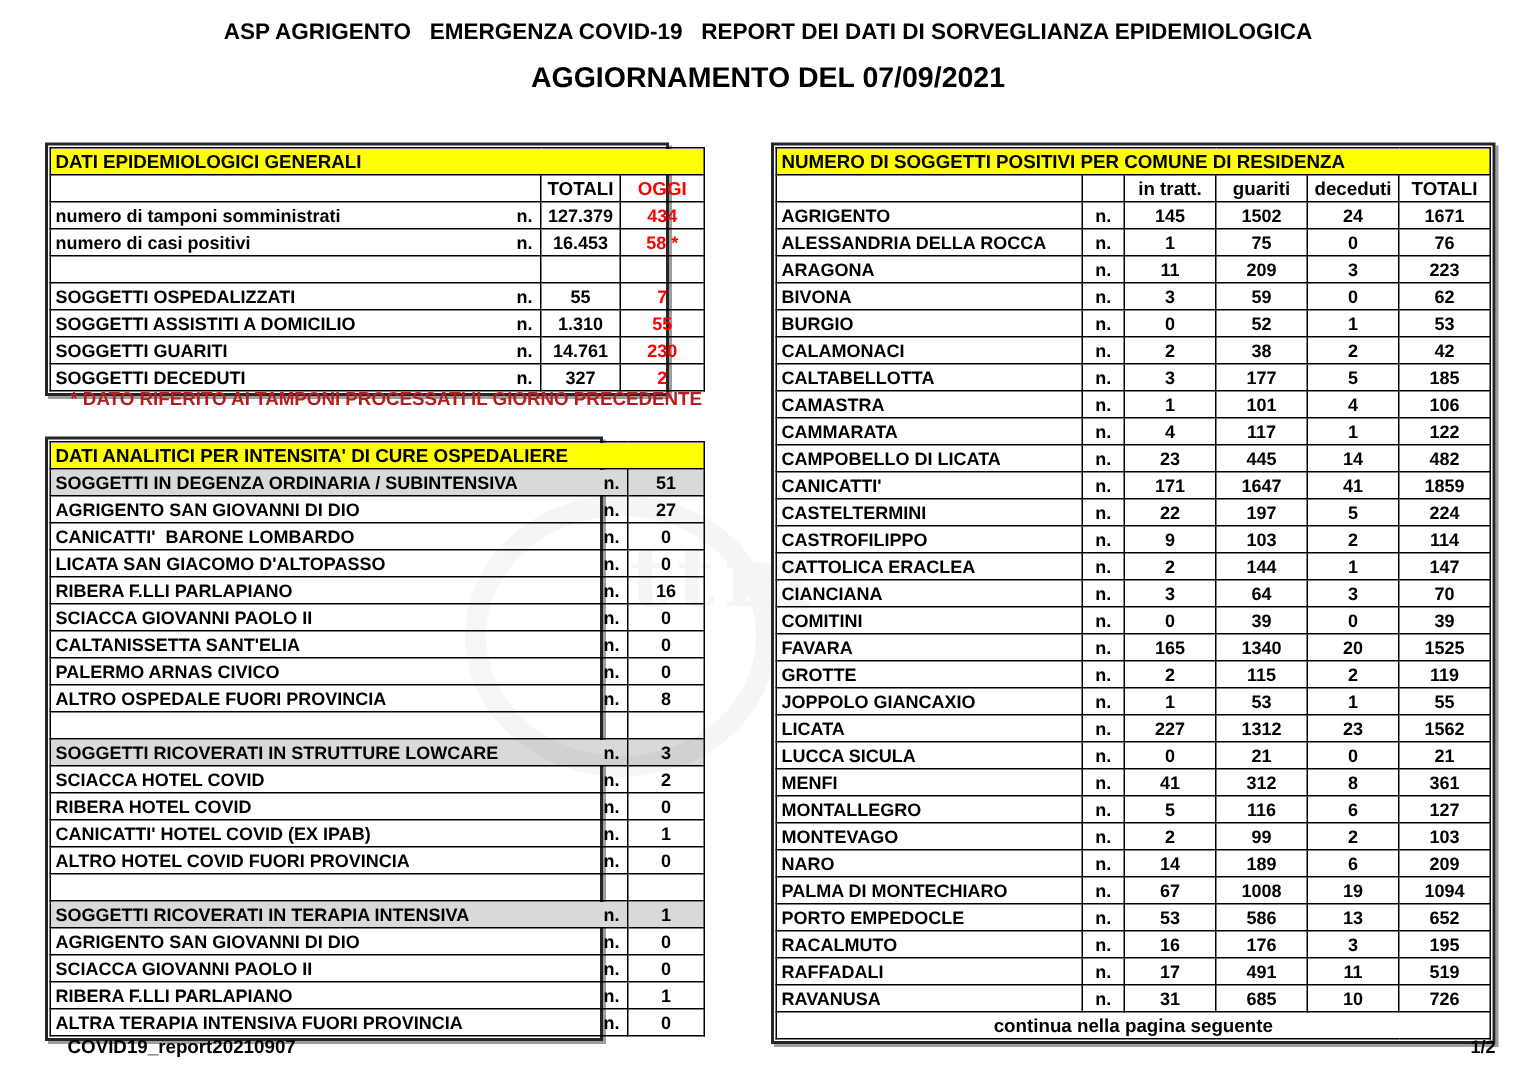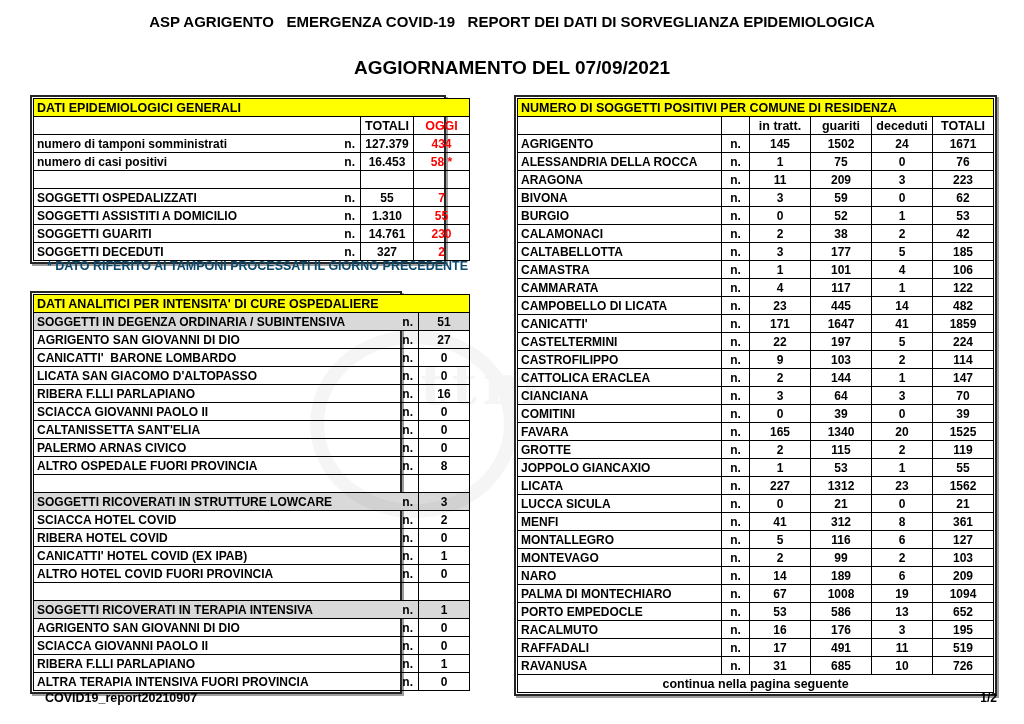--- a/index.html
+++ b/index.html
@@ -2,21 +2,21 @@
 <html><head>
 <meta charset="utf-8">
 <style>
   html,body{margin:0;padding:0;}
   body{
     width:1024px;height:724px;background:#ffffff;position:relative;
     font-family:"Liberation Sans",sans-serif;font-weight:bold;color:#000;
     overflow:hidden;
   }
   .hdr1{position:absolute;top:13px;left:0;width:100%;text-align:center;font-size:15px;}
-  .hdr2{position:absolute;top:57px;left:0;width:100%;text-align:center;font-size:19px;}
+  .hdr2{position:absolute;top:42px;left:0;width:100%;text-align:center;font-size:19px;}
 
   .tblwrap{position:absolute;border:2px solid #262626;box-shadow:2px 2px 0 #9e9e9e;
            background:#fff;padding:1px;box-sizing:border-box;}
   #t1wrap{left:30px;top:95px;width:416px;}
   #t2wrap{left:30px;top:291px;width:372px;}
   #t3wrap{left:514px;top:95px;width:483px;}
 
   table{border-collapse:collapse;width:100%;table-layout:fixed;}
   td{border:1px solid #000;height:17px;padding:0 3px;font-size:12px;
      overflow:hidden;white-space:nowrap;vertical-align:middle;}
@@ -24,21 +24,21 @@
   td.num{text-align:center;padding:0 1px;}
   td.colh{font-size:12.5px;}
   .red{color:#ff0000;}
   td.lbln{text-align:left;}
   td.lbl{text-align:left;}
   span.lab{float:left;}
   span.nn{float:right;padding-right:2px;}
   tr.sub td{background:#d9d9d9;}
   tr.sub td.val{border-left:none;}
   .footnote{position:absolute;left:30px;top:259px;width:438px;text-align:right;
-            color:#0c4a6e;font-size:12.5px;}
+            color:#b91c1c;font-size:12.5px;}
   tr.controw td{text-align:center;font-size:12.5px;}
   .pgfootL{position:absolute;left:45px;top:691px;font-size:12.5px;}
   .pgfootR{position:absolute;right:27px;top:691px;font-size:12px;}
 
   
   .watermark{position:absolute;left:300px;top:300px;width:440px;height:220px;
              z-index:5;pointer-events:none;opacity:0.05;}
   .watermark .ring{position:absolute;left:10px;top:30px;width:180px;height:160px;
              border:14px solid #555;border-radius:50%;}
   .watermark .txt{position:absolute;left:120px;top:52px;font-size:55px;color:#555;

